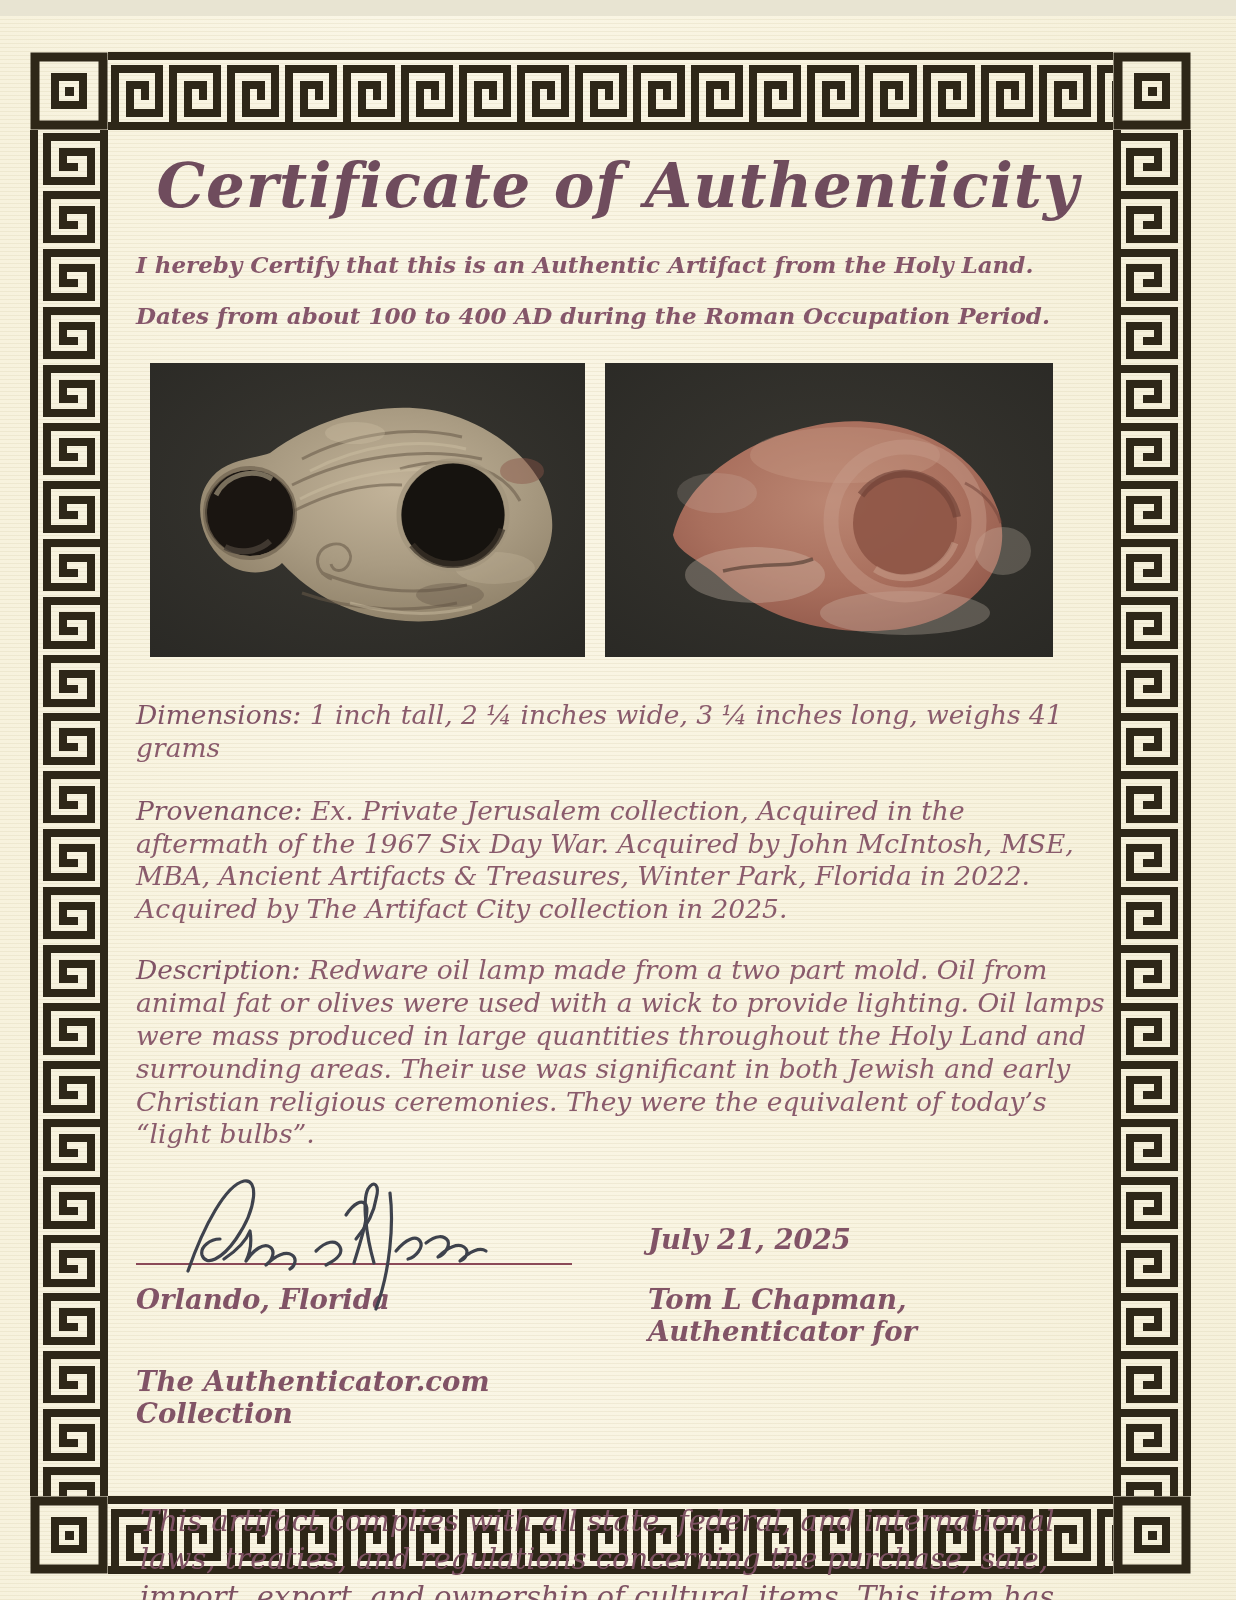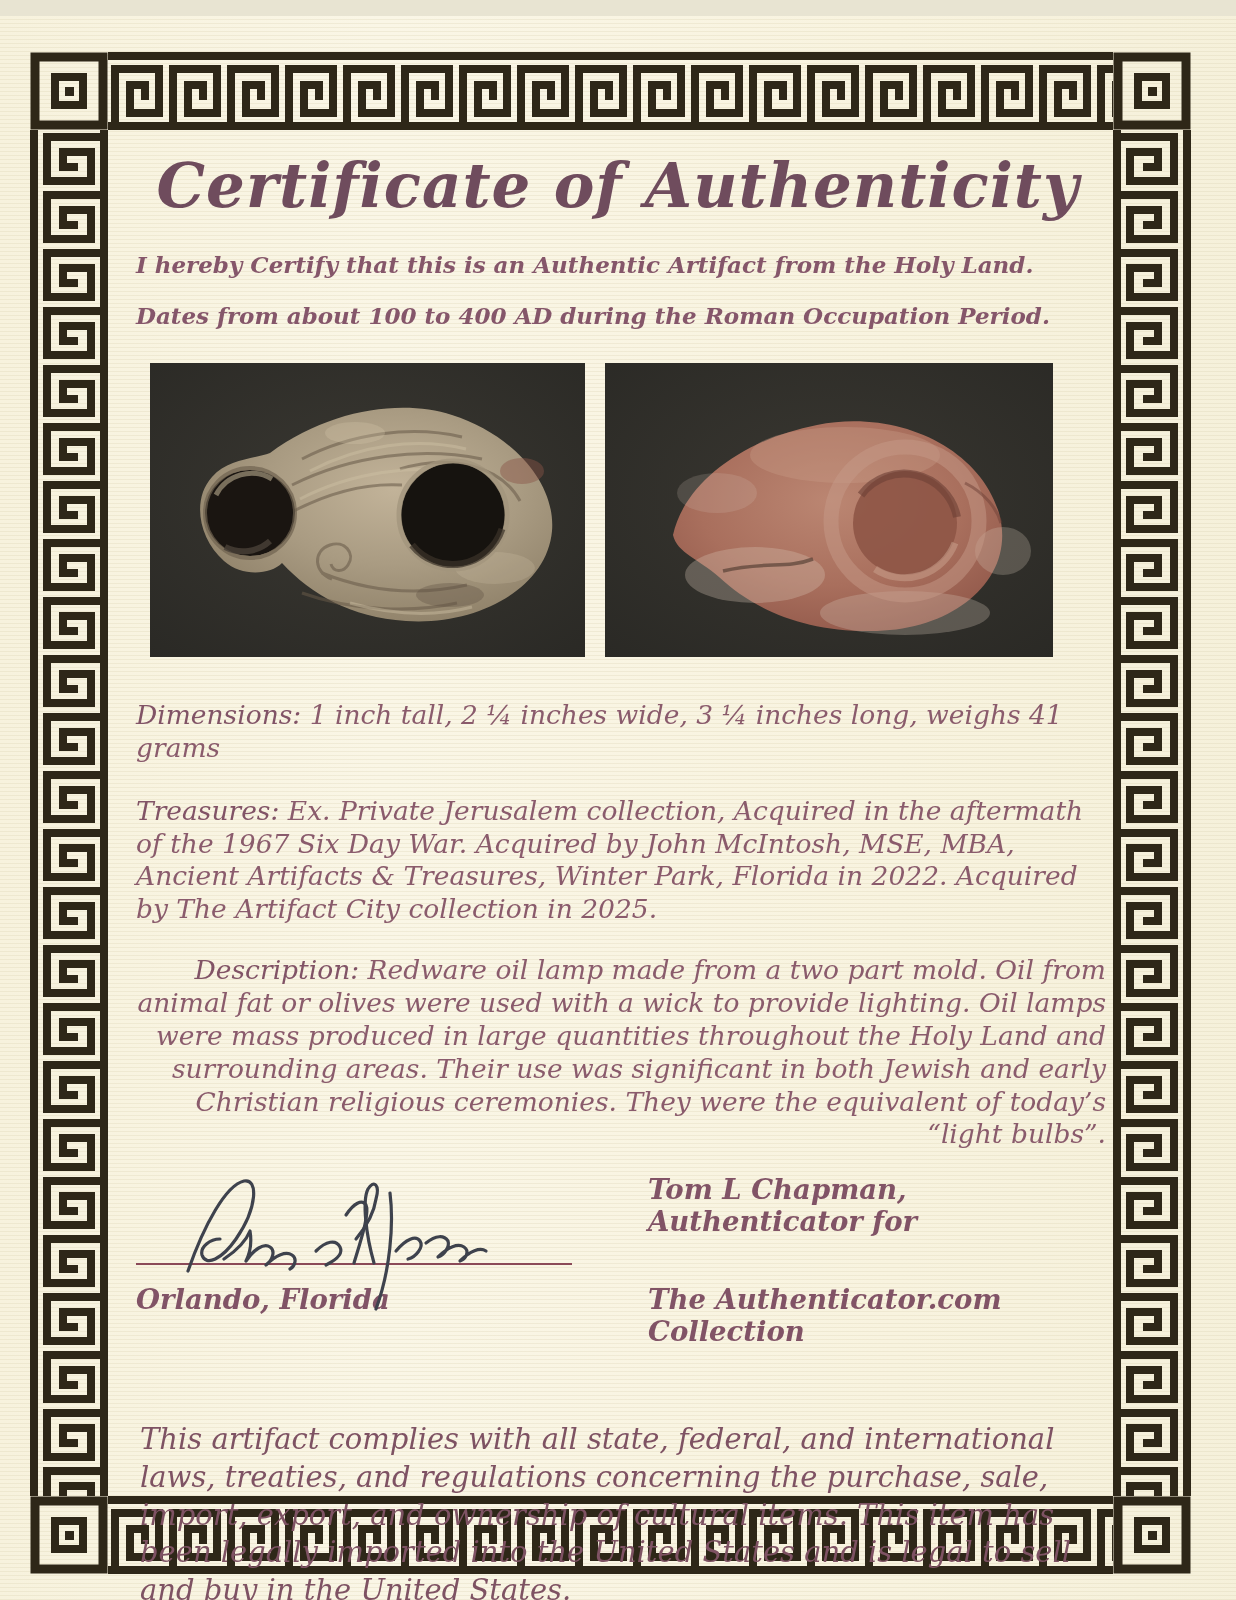--- a/index.html
+++ b/index.html
@@ -27,21 +27,21 @@
     margin:30px 6px 0 16px;font-size:23px;font-weight:600;color:#85566a;
     white-space:nowrap;
   }
   .statement.second{margin-top:24px;}
   .photos{display:flex;gap:20px;margin:34px 0 0 30px;}
   .photo{margin:0;padding:0;line-height:0;}
   .field{margin:0 10px 0 16px;font-size:26.5px;line-height:1.24;color:#8a5b6c;}
   .field b{font-weight:400;color:#815366;}
   .dimensions{margin-top:42px;}
   .provenance{margin-top:30px;}
-  .description{margin-top:28px;text-align:right;}
+  .description{margin-top:28px;}
   .sig-grid{
     display:grid;grid-template-columns:512px 1fr;
     grid-row-gap:18px;
     margin:22px 0 0 16px;
     font-size:27.5px;font-weight:700;color:#815366;
   }
   .sig-line-wrap{
     position:relative;width:436px;height:90px;
     border-bottom:2px solid #8b4a58;
   }
@@ -188,43 +188,44 @@
           <path d="M256 132 A54 54 0 0 1 352 154" fill="none" stroke="#6d4035" stroke-width="8" opacity="0.6"></path>
           <path d="M350 180 A54 54 0 0 1 270 206" fill="none" stroke="#cba390" stroke-width="7" opacity="0.5"></path>
           <path d="M118 208 C160 198 182 206 208 196" fill="none" stroke="#4a352c" stroke-width="3.5" opacity="0.6"></path>
           <path d="M360 120 C380 130 392 146 396 160" fill="none" stroke="#6d4035" stroke-width="3" opacity="0.5"></path>
         </svg>
       </figure>
     </div>
 
     <p class="field dimensions"><b>Dimensions:</b><span> 1 inch tall, 2 ¼ inches wide, 3 ¼ inches long, weighs 41 grams</span></p>
 
-    <p class="field provenance"><b>Treasures:</b><span> Ex. Private Jerusalem collection, Acquired in the aftermath of the 1967 Six Day War. Acquired by John McIntosh, MSE, MBA, Ancient Artifacts &amp; Treasures, Winter Park, Florida in 2022. Acquired by The Artifact City collection in 2025.</span></p>
+    <p class="field provenance"><b>Provenance:</b><span> Ex. Private Jerusalem collection, Acquired in the aftermath of the 1967 Six Day War. Acquired by John McIntosh, MSE, MBA, Ancient Artifacts &amp; Treasures, Winter Park, Florida in 2022. Acquired by The Artifact City collection in 2025.</span></p>
 
     <p class="field description"><b>Description:</b><span> Redware oil lamp made from a two part mold. Oil from animal fat or olives were used with a wick to provide lighting. Oil lamps were mass produced in large quantities throughout the Holy Land and surrounding areas. Their use was significant in both Jewish and early Christian religious ceremonies. They were the equivalent of today’s “light bulbs”.</span></p>
 
     <div class="sig-grid">
 
       <div class="sig-line-wrap">
         <svg class="sig-svg" width="400" height="150" viewBox="0 0 400 150">
           <g fill="none" stroke="#3e424d" stroke-width="3.2" stroke-linecap="round" stroke-linejoin="round">
             <path d="M24 112 C40 66 62 26 80 22 C94 19 94 48 72 80 C58 100 42 108 38 96 C36 88 46 80 56 80"></path>
             <path d="M60 100 C72 92 82 82 86 72 C88 84 86 94 82 102 C90 90 100 84 106 88 C112 92 108 102 102 106 C112 96 122 92 128 96 C134 100 130 108 126 110"></path>
             <path d="M152 92 C162 82 172 80 176 88 C180 96 170 102 162 106"></path>
             <path d="M182 56 C190 44 198 40 202 46 C206 54 196 84 190 104"></path>
             <path d="M192 80 C202 68 210 54 212 40 C216 26 210 20 204 30 C198 42 202 76 210 104"></path>
             <path d="M226 34 C230 66 226 112 212 150"></path>
             <path d="M232 92 C242 80 252 76 256 82 C260 88 252 98 244 100"></path>
             <path d="M262 84 C272 76 280 76 284 82 C286 88 280 96 274 98 C284 88 294 84 300 88 C306 92 302 100 296 102 C306 92 316 88 322 92"></path>
           </g>
         </svg>
       </div>
-
+      <div class="sig-date">July 21, 2025</div>
+
+      <div>Orlando, Florida</div>
       <div>Tom L Chapman, Authenticator for</div>
-      <div>Orlando, Florida</div>
 
       <div>The Authenticator.com Collection</div>
     </div>
 
     <p class="compliance">This artifact complies with all state, federal, and international laws, treaties, and regulations concerning the purchase, sale, import, export, and ownership of cultural items. This item has been legally imported into the United States and is legal to sell and buy in the United States.</p>
 
   </div>
 </div>
 
 </body></html>

